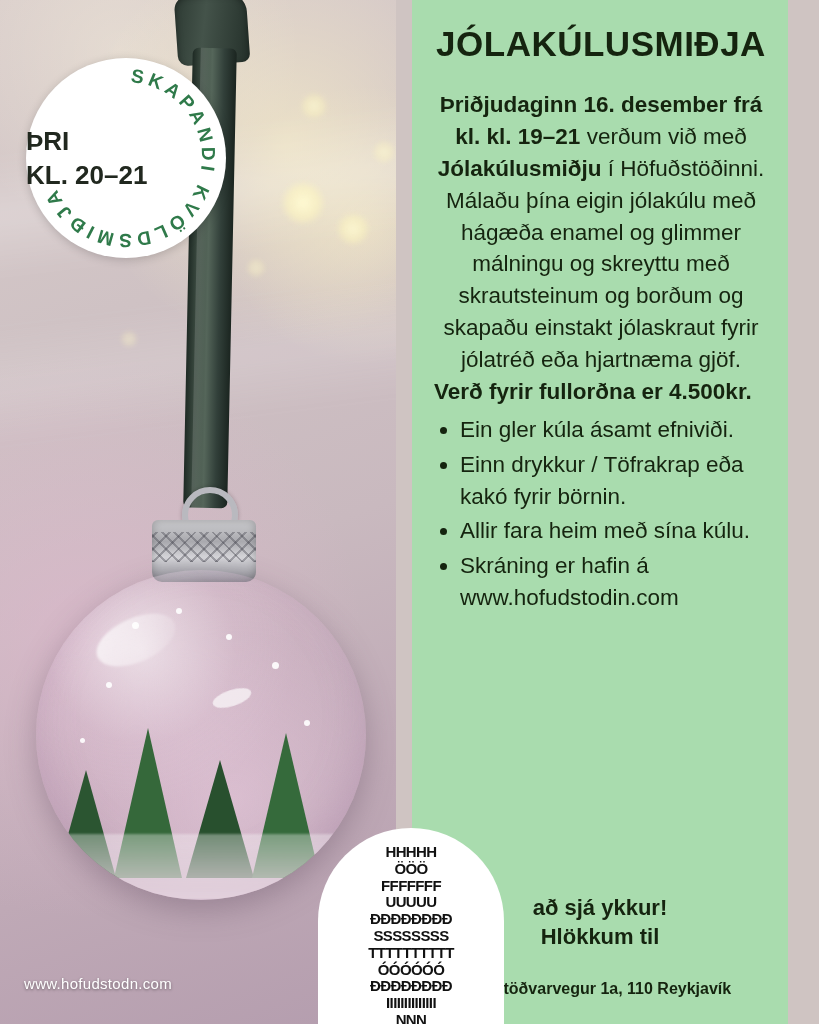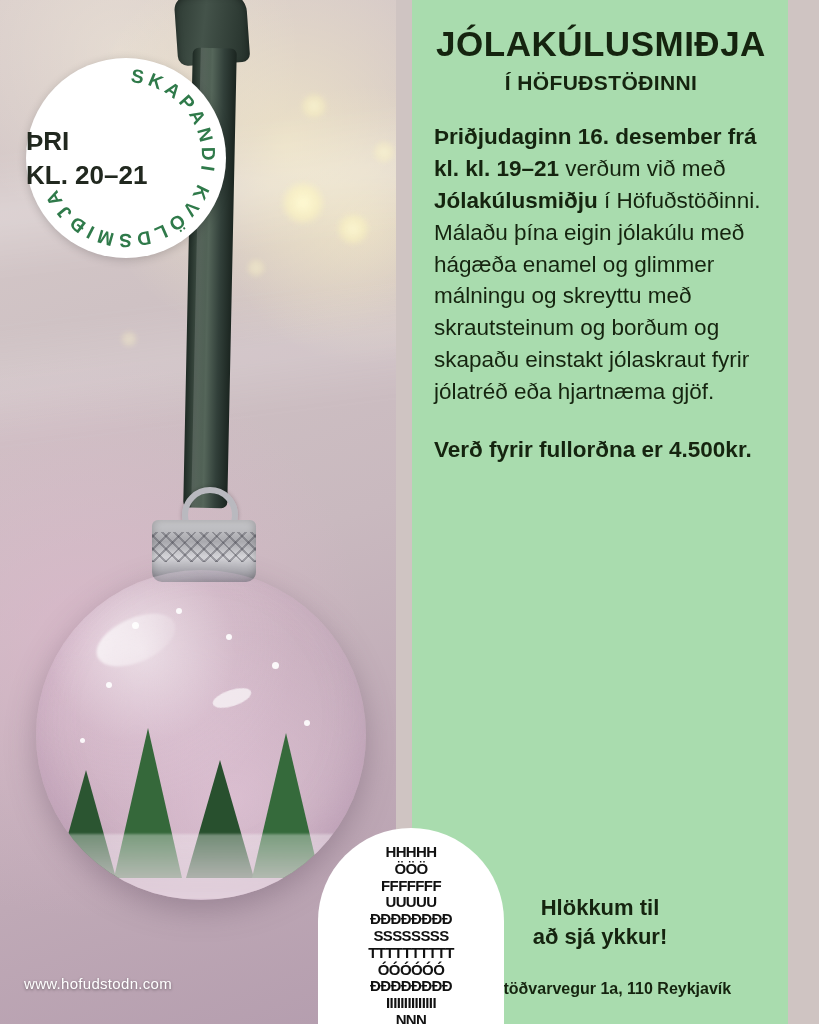--- a/index.html
+++ b/index.html
@@ -240,24 +240,24 @@
     font-weight: 700;
     letter-spacing: 0.4px;
     margin-top: 8px;
     color: #15240f;
   }
   .body-text {
     margin-top: 26px;
     font-size: 22.5px;
     line-height: 1.42;
     color: #15240f;
+    text-align: center;
   }
   .body-text b { font-weight: 700; }
   .price-block {
-    margin-top: 26px;
     font-size: 22.5px;
     line-height: 1.42;
     font-weight: 700;
   }
   ul.bullets {
     margin: 6px 0 0 0;
     padding-left: 26px;
     font-size: 22.5px;
     line-height: 1.44;
   }
@@ -360,35 +360,40 @@
     </svg>
     <div class="stamp-center">
       <div>ÞRI</div>
       <div>KL. 20–21</div>
     </div>
   </div>
 
   <div class="panel">
     <div class="panel-inner">
       <div class="title">JÓLAKÚLUSMIÐJA</div>
-      <div class="subtitle">Í HÖFUÐSTÖÐINNI</div>
 
       <div class="body-text">
         <b>Þriðjudaginn 16. desember frá kl. kl. 19–21</b><span> verðum við með </span><b>Jólakúlusmiðju</b><span> í Höfuðstöðinni. Málaðu þína eigin jólakúlu með hágæða enamel og glimmer málningu og skreyttu með skrautsteinum og borðum og skapaðu einstakt jólaskraut fyrir jólatréð eða hjartnæma gjöf.</span>
       </div>
 
       <div class="price-block">
         <div>Verð fyrir fullorðna er 4.500kr.</div>
       </div>
 
+      <ul class="bullets">
+        <li>Ein gler kúla ásamt efniviði.</li>
+        <li>Einn drykkur / Töfrakrap eða kakó fyrir börnin.</li>
+        <li>Allir fara heim með sína kúlu.</li>
+        <li>Skráning er hafin á www.hofudstodin.com</li>
+      </ul>
     </div>
 
     <div class="closing">
+      <div>að sjá ykkur!</div>
       <div>Hlökkum til</div>
-      <div>að sjá ykkur!</div>
     </div>
 
     <div class="address">Rafstöðvarvegur 1a, 110 Reykjavík</div>
   </div>
 
   <div class="arch">
     <div class="arch-mark">HHHHH
 ÖÖÖ
 FFFFFFF
 UUUUU

